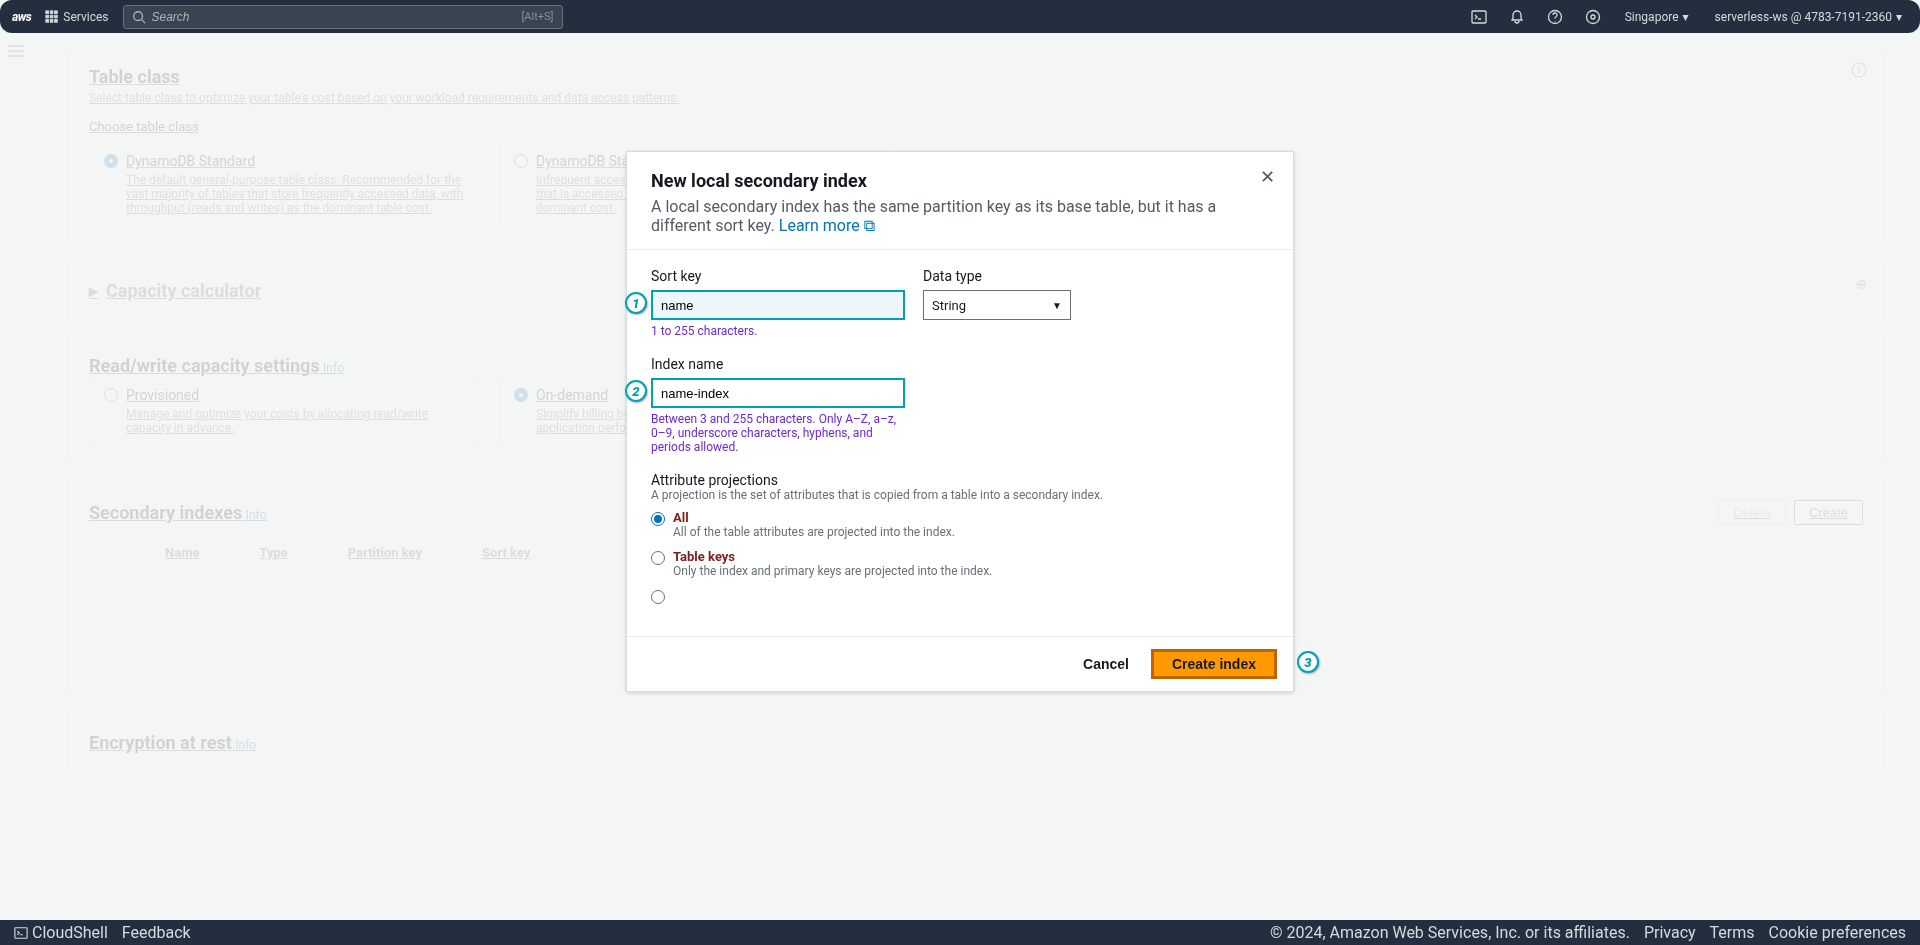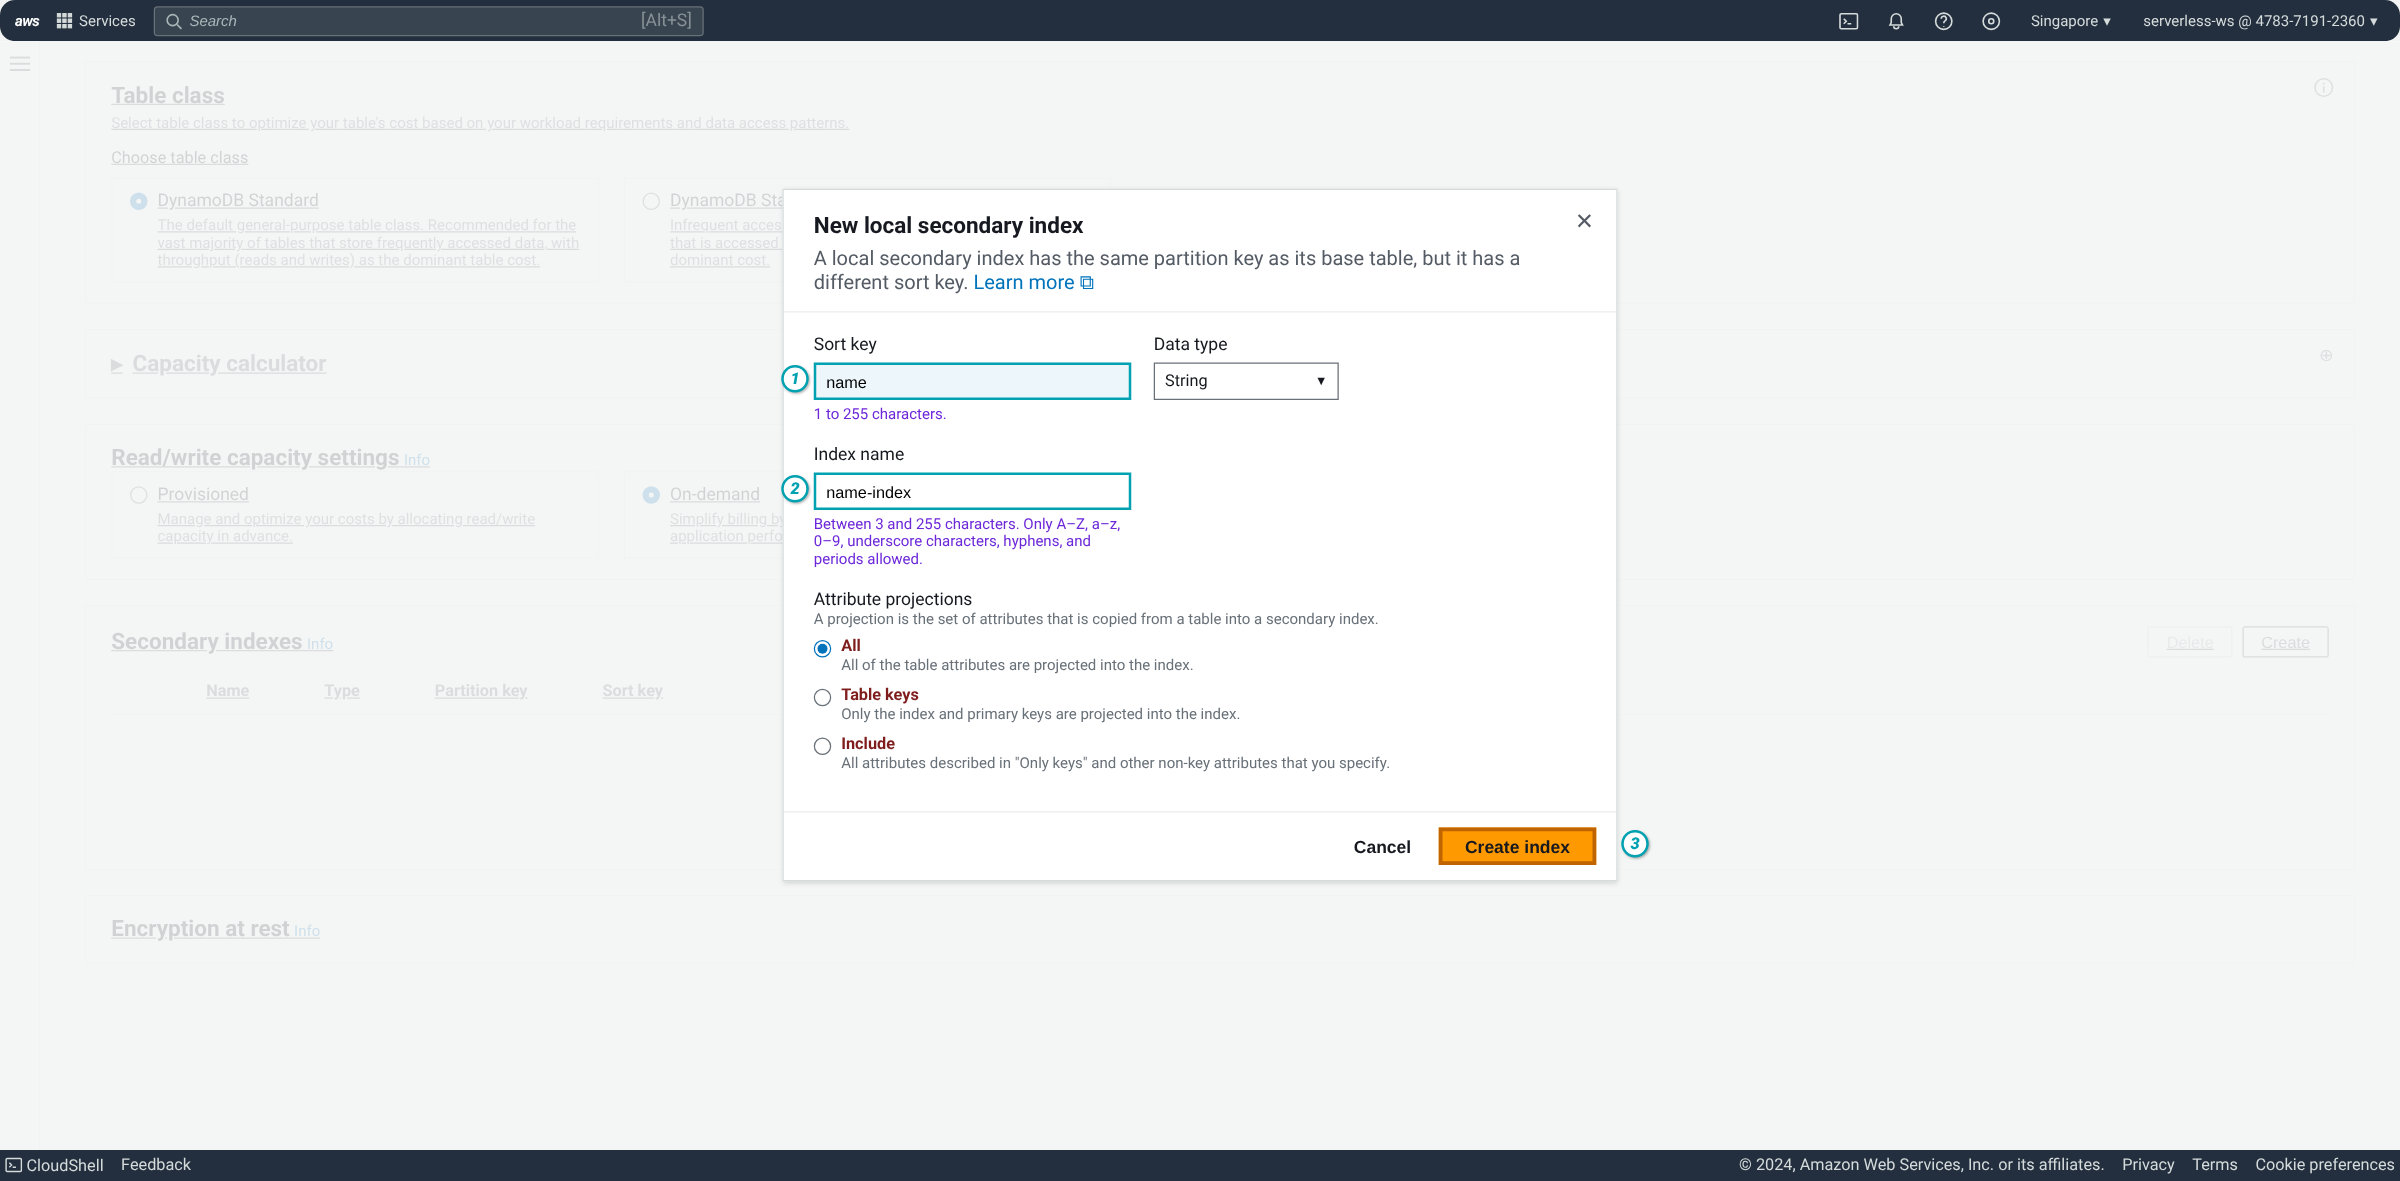--- a/index.html
+++ b/index.html
@@ -36,21 +36,21 @@
       height: 24px;
       padding: 0 8px;
       display: flex;
       align-items: center;
       width: 440px;
       justify-content: space-between;
     }
     .topnav .search-left { display: flex; align-items: center; gap: 6px; }
     .topnav .search-input { background: none; border: none; color: #d5dbdb; font-size: 12px; outline: none; width: 300px; }
     .topnav .search-input::placeholder { color: #aab7b8; font-style: italic; }
-    .topnav .kbd { font-size: 14px; color: #879196; }
+    .topnav .kbd { font-size: 11px; color: #879196; }
     .topnav .spacer { flex: 1; }
     .topnav .icon-btn { width: 24px; height: 24px; display: flex; align-items: center; justify-content: center; color: #d5dbdb; }
     .topnav .region { display: flex; align-items: center; gap: 4px; padding: 0 6px; }
     .topnav .acct { display: flex; align-items: center; gap: 4px; padding: 0 6px; }
     .topnav svg { stroke: #d5dbdb; }
 
     
     .page-bg {
       position: absolute;
       top: 33px; left: 0; right: 0; bottom: 25px;
@@ -100,23 +100,23 @@
     .help-icon-bg { position: absolute; top: 12px; right: 16px; color: #687078; }
 
     
     .footer {
       position: absolute;
       left: 0; right: 0; bottom: 0;
       height: 25px;
       background: #232f3e;
       display: flex;
       align-items: center;
-      padding: 0 4px;
+      padding: 0 14px;
       color: #d5dbdb;
-      font-size: 13px;
+      font-size: 16px;
       gap: 14px;
     }
     .footer .spacer { flex: 1; }
     .footer a { color: #d5dbdb; text-decoration: none; }
 
     
     .overlay {
       position: absolute;
       top: 33px; left: 0; right: 0; bottom: 25px;
       background: rgba(242, 243, 243, 0.85);
@@ -427,24 +427,20 @@
         </div>
         <div class="radio-opt">
           <span class="rdot"></span>
           <div>
             <div class="rlab">Table keys</div>
             <div class="rdesc">Only the index and primary keys are projected into the index.</div>
           </div>
         </div>
         <div class="radio-opt">
           <span class="rdot"></span>
-          <div>
-            <div class="rlab">Include</div>
-            <div class="rdesc">All attributes described in "Only keys" and other non-key attributes that you specify.</div>
-          </div>
         </div>
       </div>
     </div>
     <div class="modal-foot" style="position:relative;">
       <button class="btn-cancel">Cancel</button>
       <button class="btn-primary">Create index</button>
       <div class="step-marker" style="right:-26px; top:14px;">3</div>
     </div>
   </div>
 </div>

